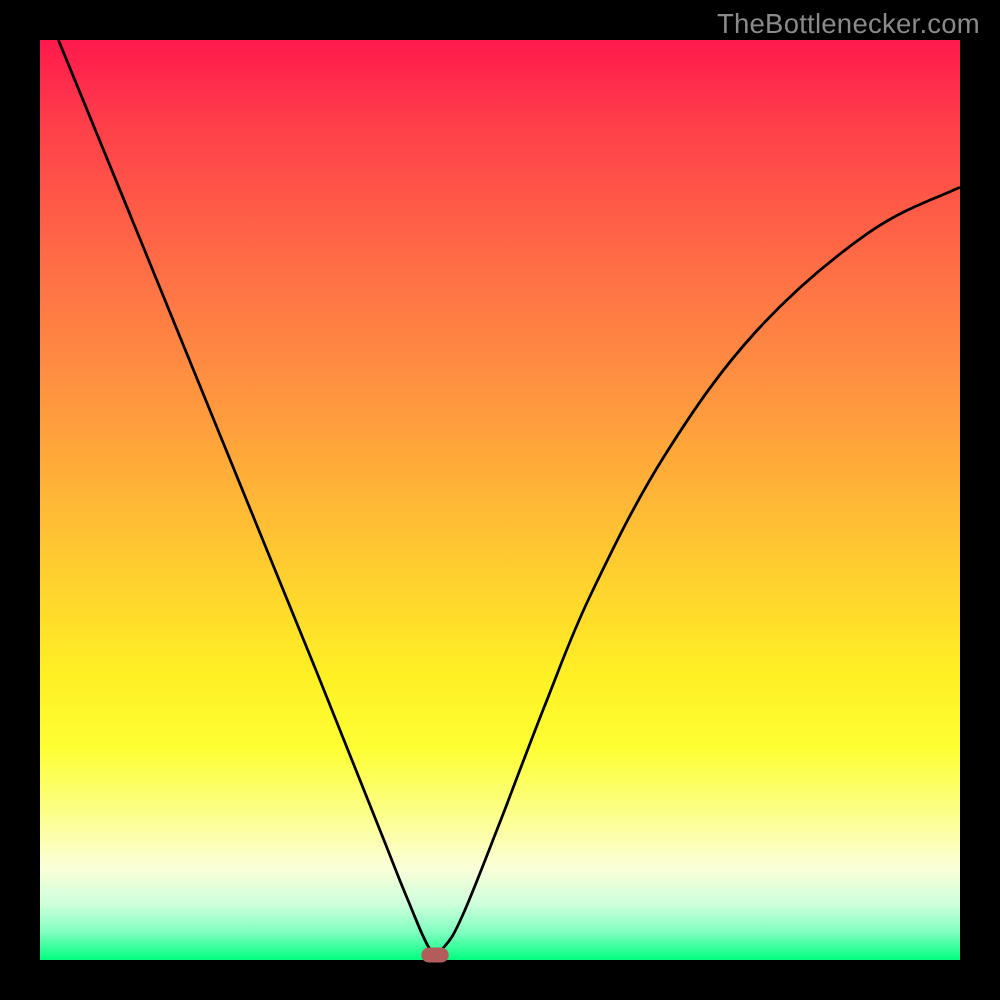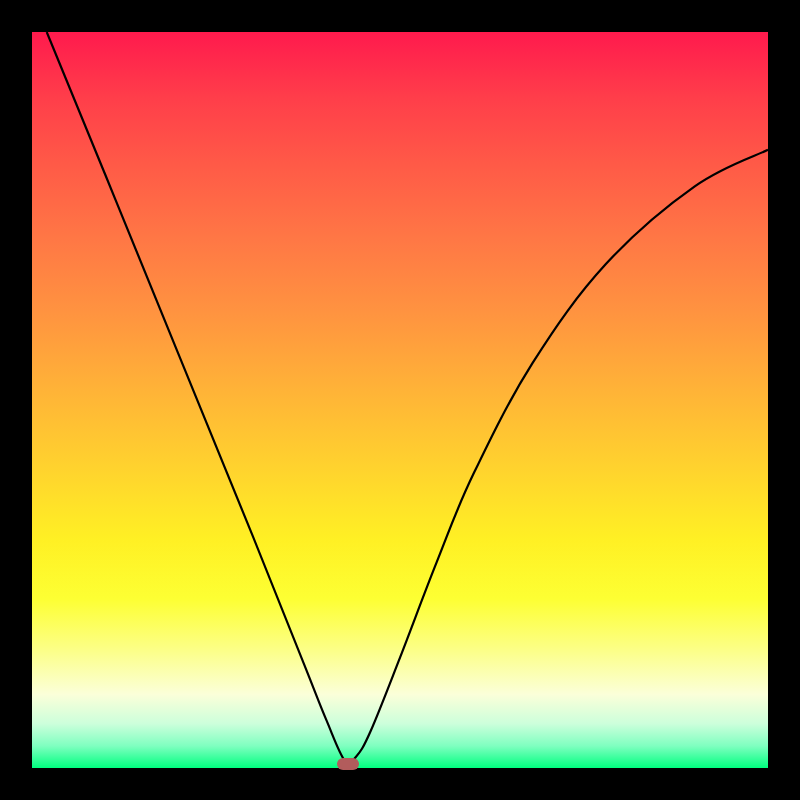--- a/index.html
+++ b/index.html
@@ -75,13 +75,14 @@
 
 <div class="plot-container">
   <div class="plot-inner"></div>
 
   <svg class="curve" viewBox="0 0 736 736" preserveAspectRatio="none">
     <path id="curve-path" d="M 14.72 0.00 C 25.32 25.83, 49.75 85.23, 73.60 143.52 C 97.45 201.81, 120.70 258.92, 147.20 323.84 C 173.70 388.76, 198.28 448.52, 220.80 504.16 C 243.32 559.80, 259.07 599.84, 272.32 632.96 C 285.57 666.08, 287.11 670.94, 294.40 688.16 C 301.69 705.38, 307.50 722.02, 312.80 728.64 C 318.10 735.26, 319.20 730.26, 323.84 724.96 C 328.48 719.66, 330.61 717.08, 338.56 699.20 C 346.51 681.32, 356.08 656.07, 368.00 625.60 C 379.92 595.13, 391.55 563.04, 404.80 529.92 C 418.05 496.80, 424.38 477.37, 441.60 441.60 C 458.82 405.83, 476.63 368.96, 500.48 331.20 C 524.33 293.44, 544.93 263.64, 574.08 231.84 C 603.23 200.04, 633.25 175.09, 662.40 154.56 C 691.55 134.03, 722.75 124.38, 736.00 117.76"></path>
   </svg>
 
   <div class="marker" id="optimum-marker" style="left: 337.48px; top: 758.32px;"></div>
 
+  <div class="watermark">TheBottlenecker.com</div>
 </div>
 
 </body></html>

